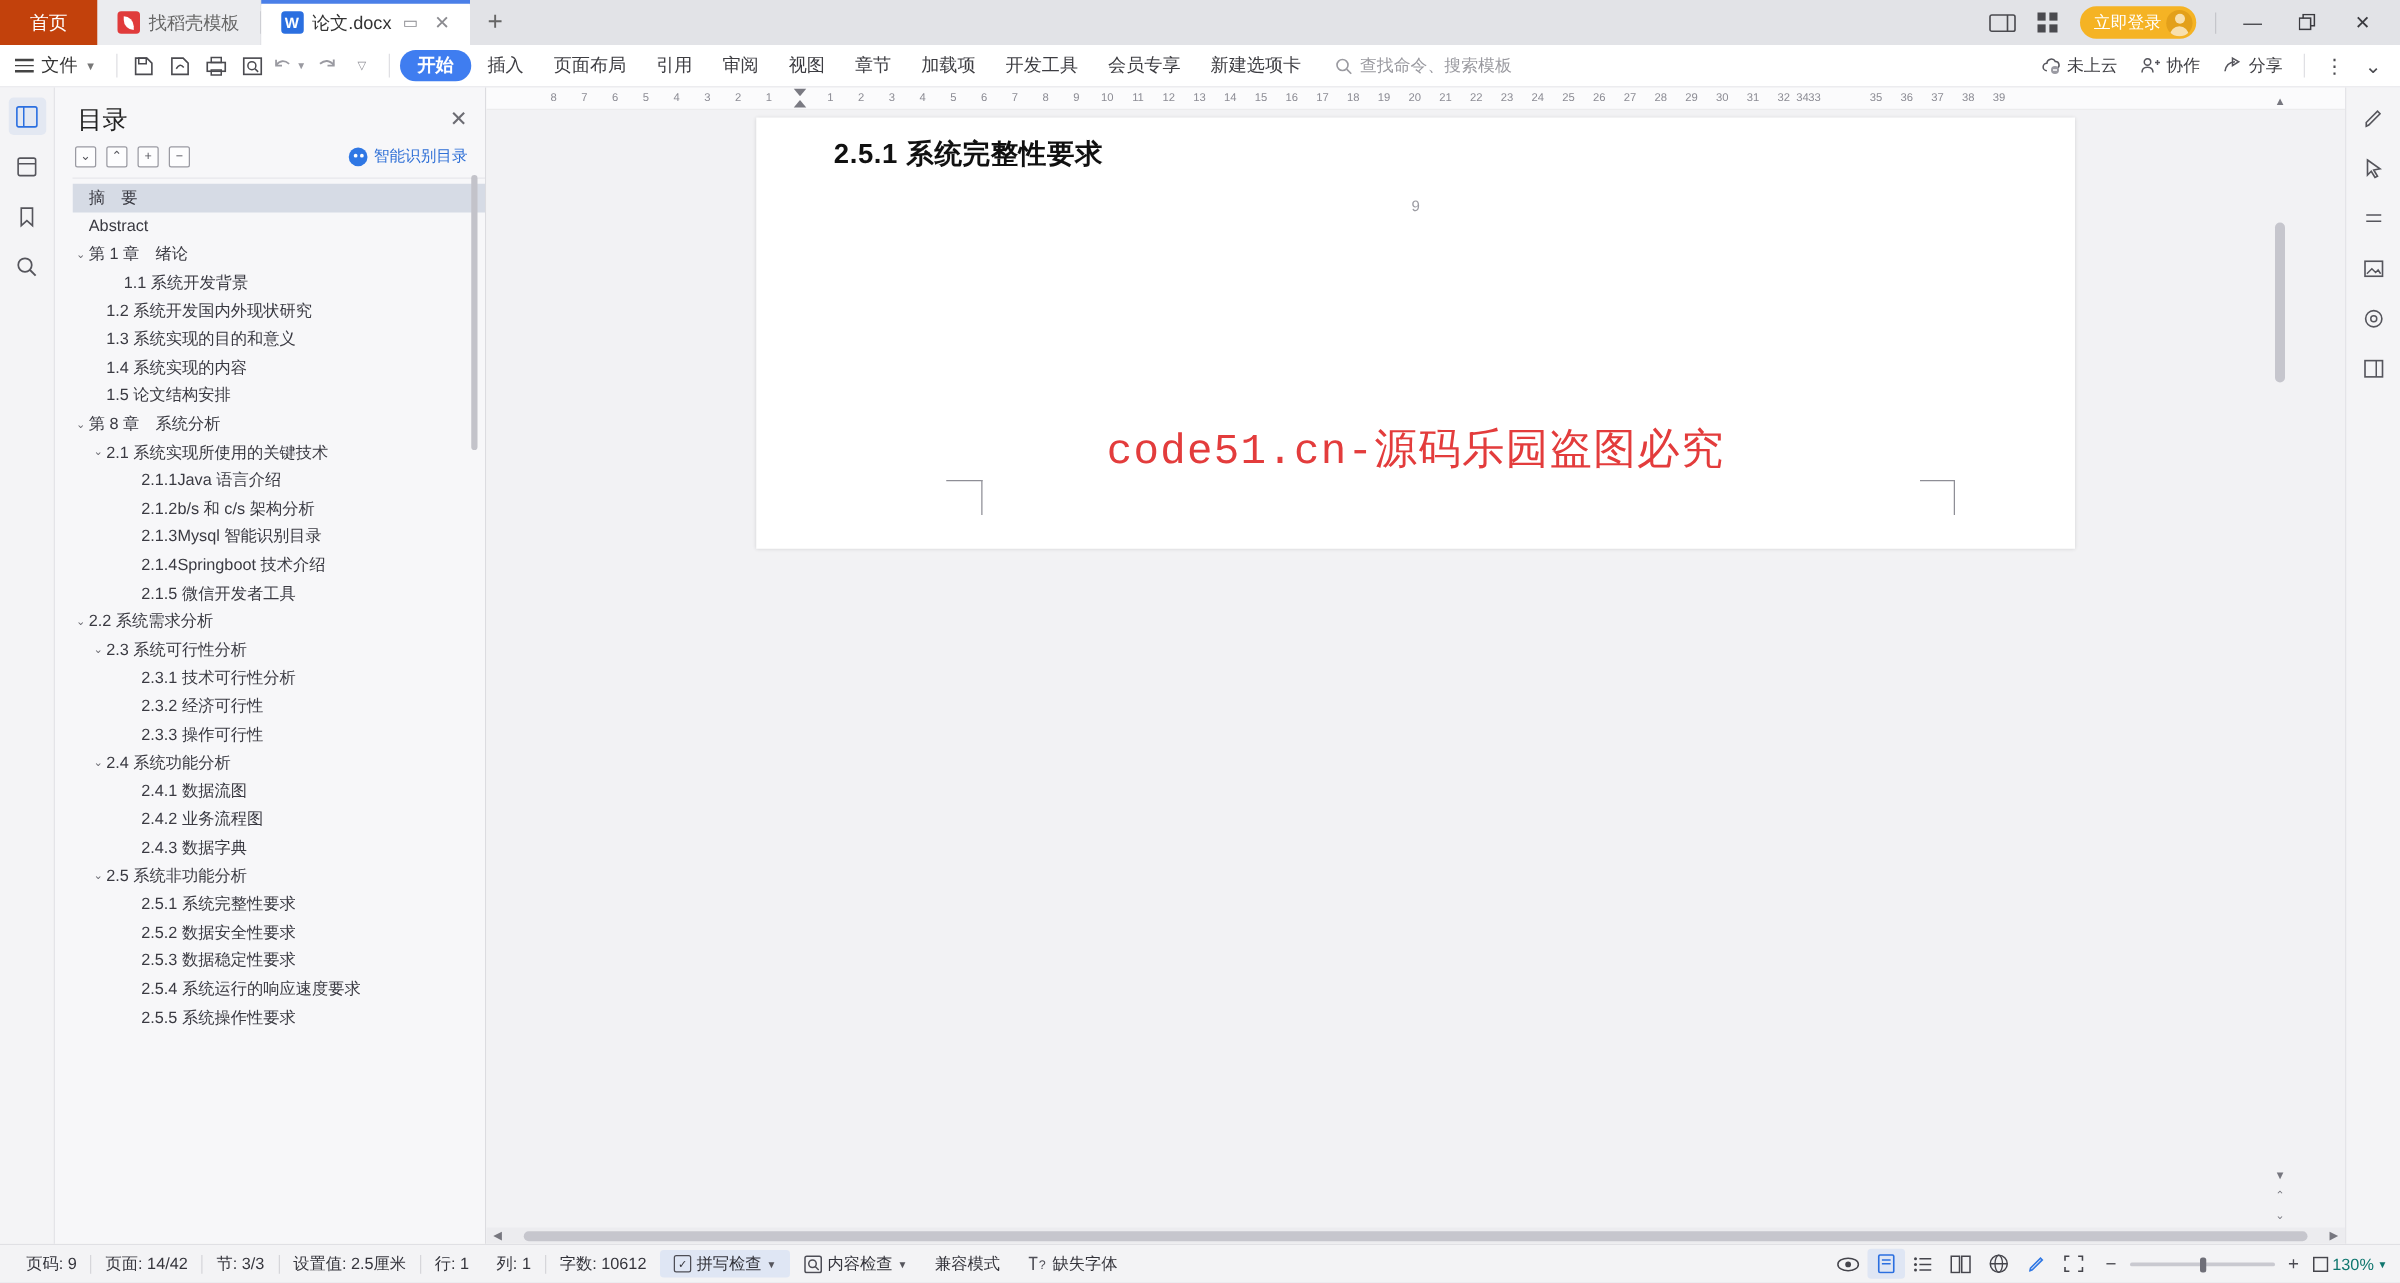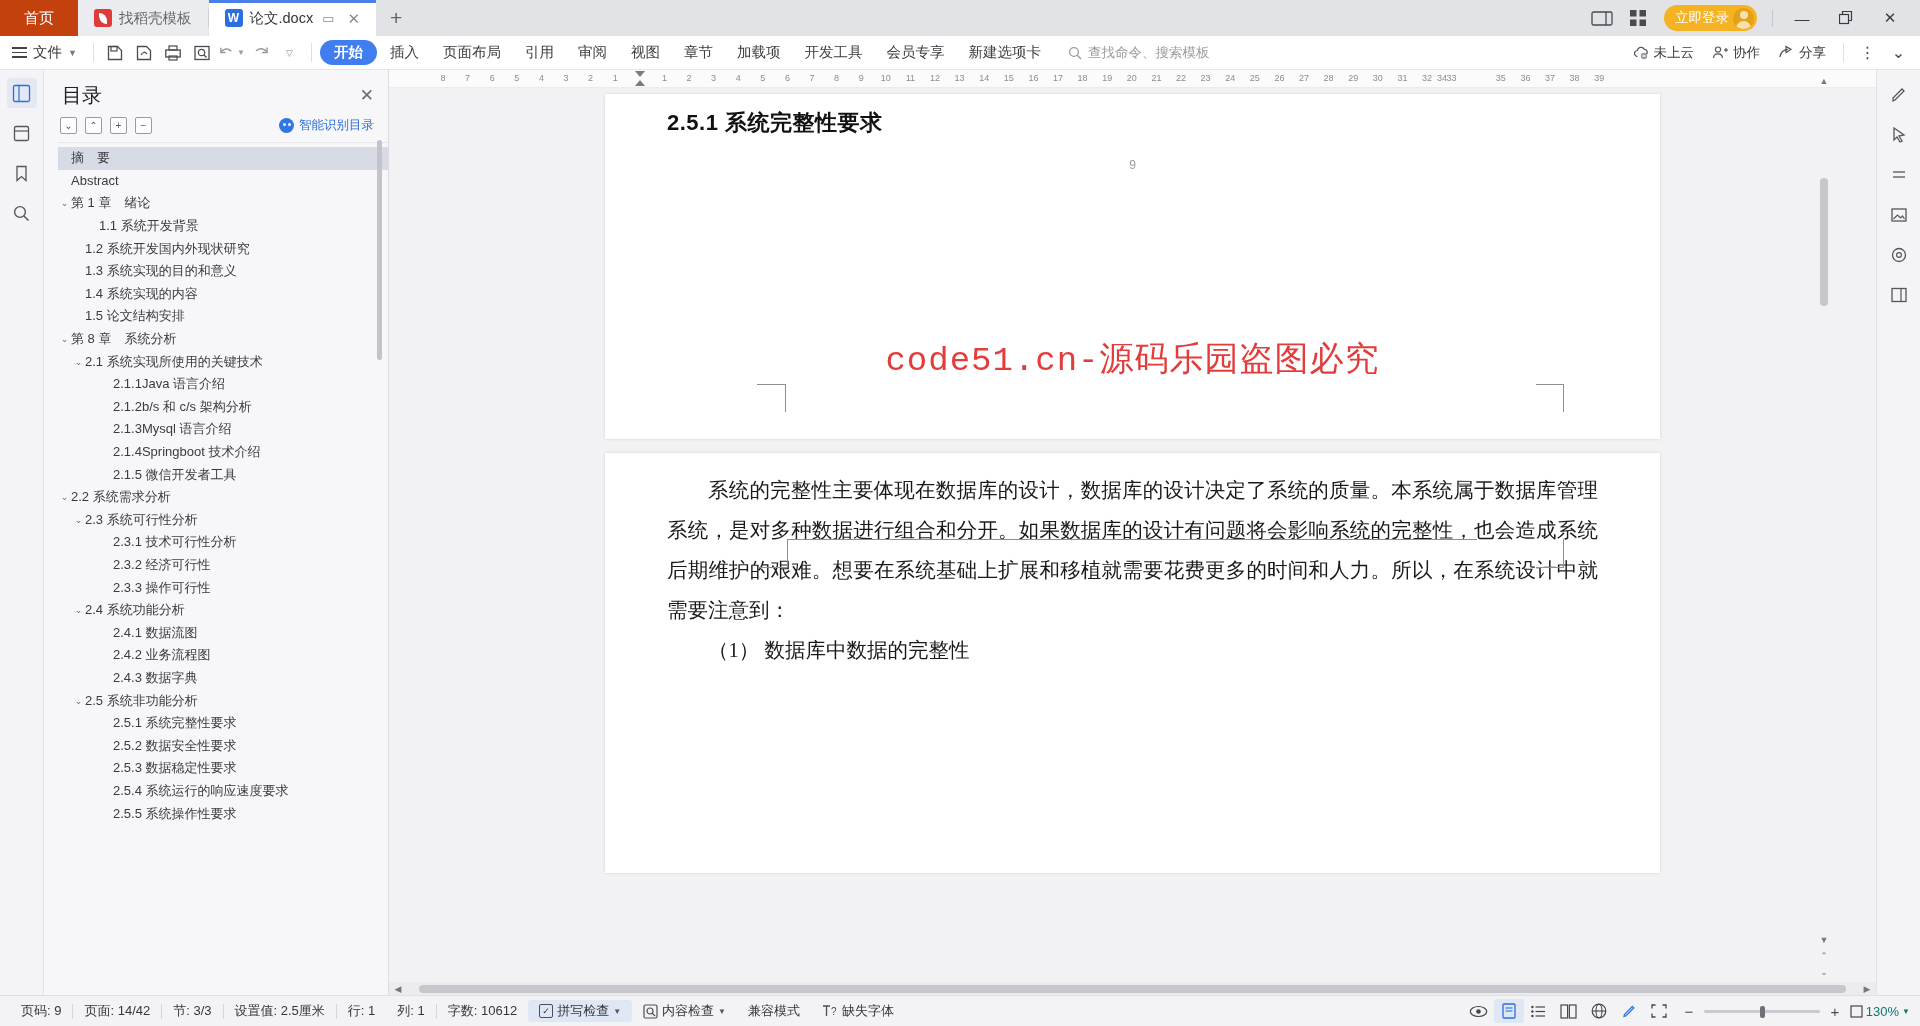--- a/index.html
+++ b/index.html
@@ -455,21 +455,21 @@
         <div class="toc-item">
           <span class="toc-arrow" style="margin-left: 42px;"></span>
           <span>2.1.1Java 语言介绍</span>
         </div>
         <div class="toc-item">
           <span class="toc-arrow" style="margin-left: 42px;"></span>
           <span>2.1.2b/s 和 c/s 架构分析</span>
         </div>
         <div class="toc-item">
           <span class="toc-arrow" style="margin-left: 42px;"></span>
-          <span>2.1.3Mysql 语言介绍</span>
+          <span>2.1.3Mysql 智能识别目录</span>
         </div>
         <div class="toc-item">
           <span class="toc-arrow" style="margin-left: 42px;"></span>
           <span>2.1.4Springboot 技术介绍</span>
         </div>
         <div class="toc-item">
           <span class="toc-arrow" style="margin-left: 42px;"></span>
           <span>2.1.5 微信开发者工具</span>
         </div>
         <div class="toc-item">
@@ -597,29 +597,20 @@
         <div class="page-num-mark">9</div>
         <div class="vline" style="left:180px; top:290px; height:28px;"></div>
         <div class="hr-line" style="left:180px; top:290px; width:1px;"></div>
         <div class="vline" style="right:96px; top:290px; height:28px;"></div>
         <div class="hr-line" style="right:96px; top:290px; width:28px;"></div>
         <div class="hr-line" style="left:152px; top:290px; width:28px;"></div>
       </div>
 
       <div class="watermark">code51.cn-源码乐园盗图必究</div>
 
-      <div class="page p2">
-        <div class="hr-line" style="left:182px; top:86px; width:690px;"></div>
-        <div class="vline" style="left:182px; top:86px; height:28px;"></div>
-        <div class="vline" style="right:96px; top:86px; height:28px;"></div>
-        <div class="hr-line" style="left:154px; top:114px; width:28px;"></div>
-        <div class="hr-line" style="right:96px; top:114px; width:28px;"></div>
-        <div class="doc-p" style="padding-top:18px; text-indent:2em;">系统的完整性主要体现在数据库的设计，数据库的设计决定了系统的质量。本系统属于数据库管理系统，是对多种数据进行组合和分开。如果数据库的设计有问题将会影响系统的完整性，也会造成系统后期维护的艰难。想要在系统基础上扩展和移植就需要花费更多的时间和人力。所以，在系统设计中就需要注意到：</div>
-        <div class="doc-p" style="text-indent:2em;">（1） 数据库中数据的完整性</div>
-      </div>
     </div>
 
     <div class="scroll-arrow" style="top:4px;">▲</div>
     <div class="vscroll-thumb"></div>
     <div class="scroll-arrow" style="bottom:48px;">▼</div>
     <div class="scroll-arrow" style="bottom:32px;">⌃</div>
     <div class="scroll-arrow" style="bottom:16px;">⌄</div>
 
     <div class="hscroll">
       <span class="hs-arrow">◀</span>

